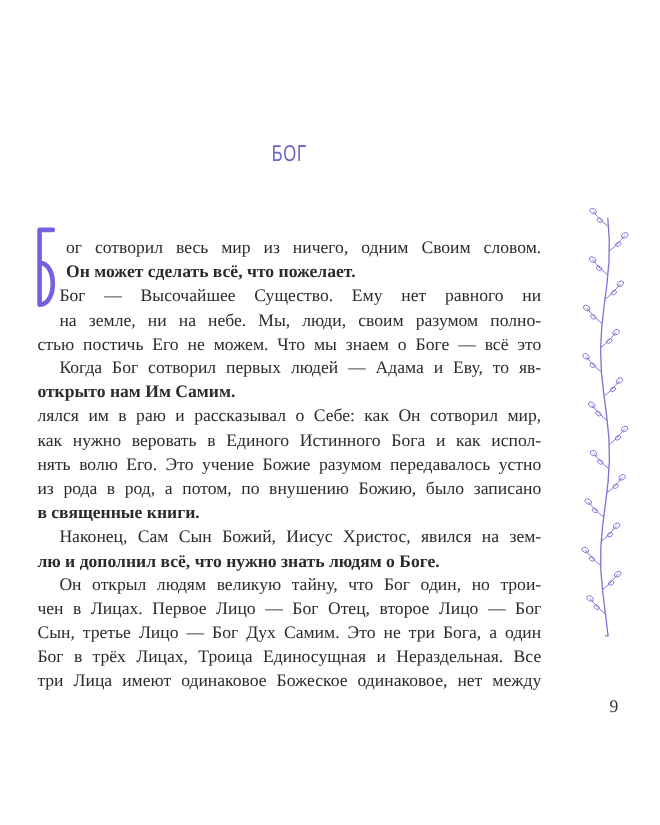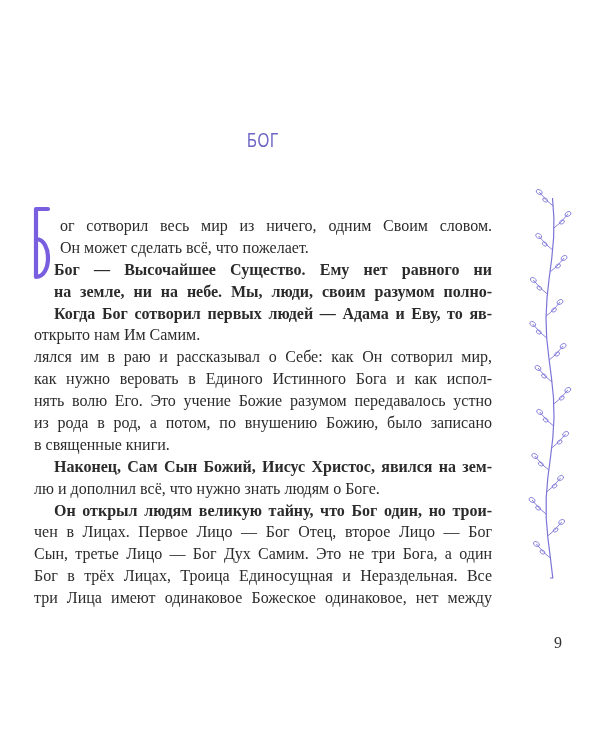--- a/index.html
+++ b/index.html
@@ -12,22 +12,22 @@
     position: absolute; left: 0; width: 526px; top: 128px; text-align: center;
     color: #6d66c6; font-family: "Liberation Sans", sans-serif; font-size: 21px;
     letter-spacing: 1px; transform: scaleX(0.72); transform-origin: 263px 0;
   }
   .text {
     position: absolute; left: 34px; top: 215px; width: 458px;
     font-family: "Liberation Serif", serif; font-size: 16px; line-height: 21.9px;
     color: #2b2b2b; text-align: justify;
   }
   .line { display: block; white-space: nowrap; text-align-last: justify; text-align: justify; height: 21.9px; }
-  .line.last { text-align-last: left; }
-  .line.ind { padding-left: 20px; font-weight: bold; }
+  .line.last { text-align-last: left; font-weight: bold; }
+  .line.ind { padding-left: 20px; }
   .line.cap { padding-left: 26px; }
   .dropcap {
     position: absolute; left: 22px; top: 205px; width: 30px; height: 80px;
     color: #7a5ee0;
   }
   .vine { position: absolute; left: 520px; top: 178px; width: 60px; height: 405px; }
   .pagenum {
     position: absolute; left: 548px; top: 634px; width: 20px; text-align: center;
     font-family: "Liberation Serif", serif; font-size: 16px; color: #333;
   }
@@ -40,20 +40,21 @@
 
   <svg class="dropcap" viewBox="0 0 30 80">
     <path d="M14 4 L26 4 M14 4 L14 72 M14 34 C30 34 30 72 14 72" fill="none" stroke="#7a5ee0" stroke-width="4.2" stroke-linecap="round"></path>
   </svg>
 
   <div class="text" id="body">
       <span class="line cap">ог сотворил весь мир из ничего, одним Своим словом.</span>
       <span class="line cap last">Он может сделать всё, что пожелает.</span>
       <span class="line ind">Бог — Высочайшее Существо. Ему нет равного ни</span>
       <span class="line ind">на земле, ни на небе. Мы, люди, своим разумом полно-</span>
+      <span class="line">стью постичь Его не можем. Что мы знаем о Боге — всё это</span>
       <span class="line ind">Когда Бог сотворил первых людей — Адама и Еву, то яв-</span>
       <span class="line last">открыто нам Им Самим.</span>
       <span class="line">лялся им в раю и рассказывал о Себе: как Он сотворил мир,</span>
       <span class="line">как нужно веровать в Единого Истинного Бога и как испол-</span>
       <span class="line">нять волю Его. Это учение Божие разумом передавалось устно</span>
       <span class="line">из рода в род, а потом, по внушению Божию, было записано</span>
       <span class="line last">в священные книги.</span>
       <span class="line ind">Наконец, Сам Сын Божий, Иисус Христос, явился на зем-</span>
       <span class="line last">лю и дополнил всё, что нужно знать людям о Боге.</span>
       <span class="line ind">Он открыл людям великую тайну, что Бог один, но трои-</span>

